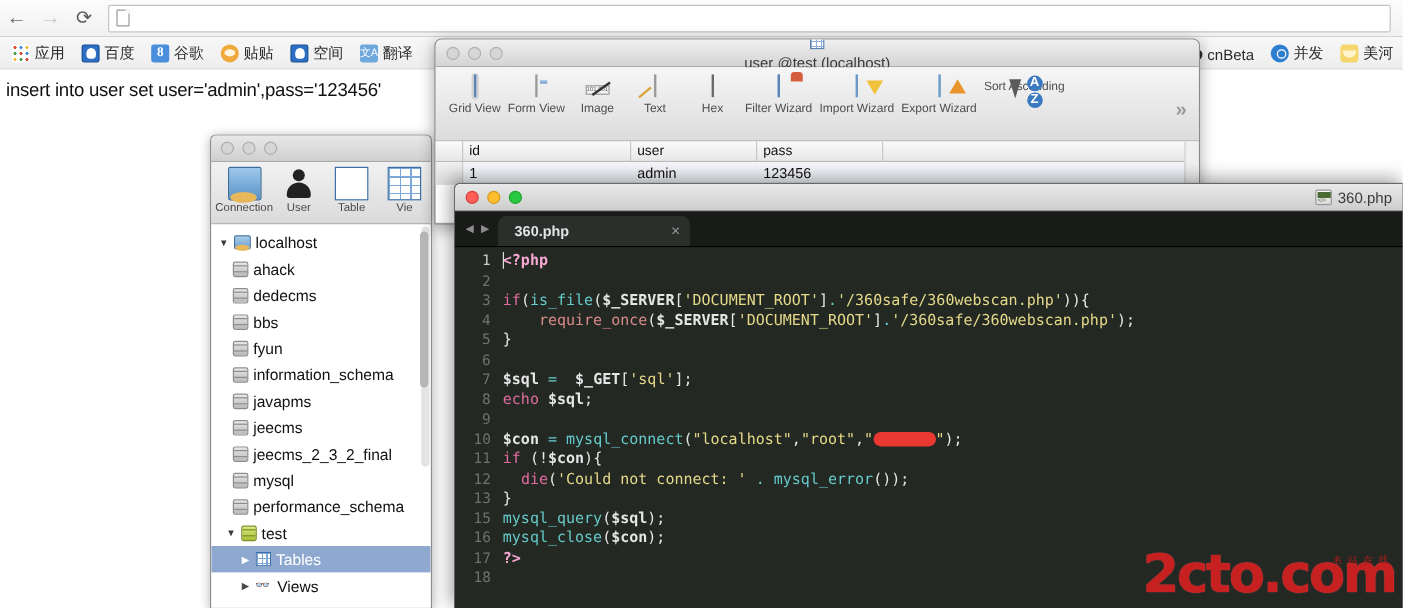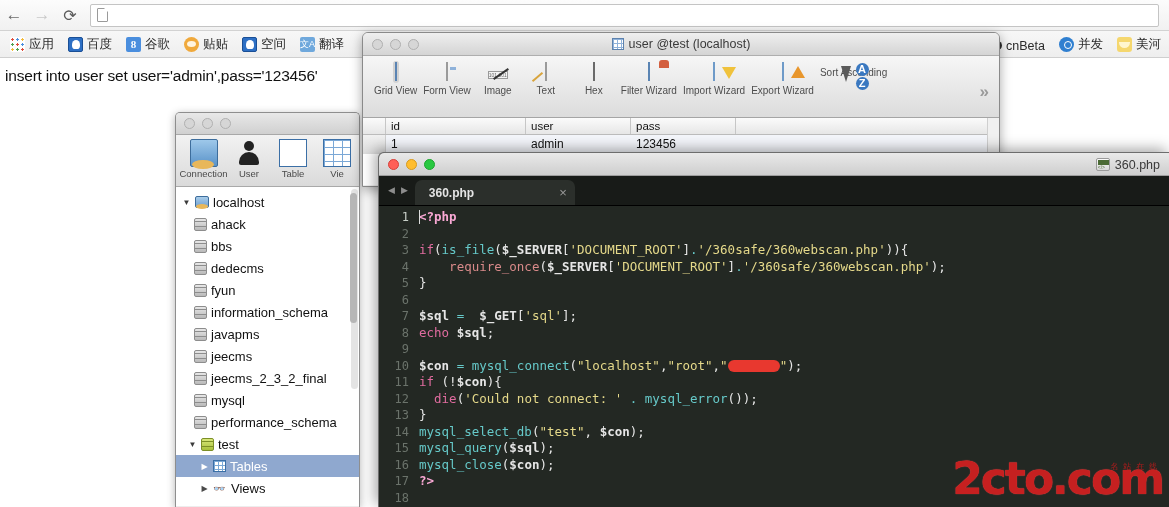--- a/index.html
+++ b/index.html
@@ -176,21 +176,21 @@
     overflow:hidden;
   }
   .tw-titlebar {
     height:23px; background: linear-gradient(#efefef,#d4d4d4);
     border-bottom:1px solid #aeaeae;
     display:flex; align-items:center; padding-left:9px; gap:7px;
     position:relative;
   }
   .tw-title {
     position:absolute; left:0; right:0; text-align:center;
-    font-size:12.5px; color:#3a3a3a; display:flex; align-items:center; justify-content:center; gap:5px;
+    font-size:12.5px; color:#3a3a3a; display:flex; align-items:center; justify-content:center; gap:5px;flex-direction:column;
   }
   .tw-title-icon {
     width:12px;height:12px;background:#fff;border:1px solid #5d82ae;
     background-image: repeating-linear-gradient(#8fb2da 0 1px, transparent 1px 4px), repeating-linear-gradient(90deg,#8fb2da 0 1px, transparent 1px 4px);
   }
   .tw-toolbar {
     height:62px; background: linear-gradient(#f6f6f6,#dcdcdc);
     border-bottom:1px solid #a5a5a5;
     display:flex; align-items:flex-start; padding:5px 0 0 8px; position:relative;
   }
@@ -405,25 +405,25 @@
         <span class="tri open">▼</span>
         <span class="conn-icon"></span>
         <span>localhost</span>
       </div>
       <div class="tree-row indent1">
         <span class="db-icon"></span>
         <span>ahack</span>
       </div>
       <div class="tree-row indent1">
         <span class="db-icon"></span>
+        <span>dedecms</span>
+      </div>
+      <div class="tree-row indent1">
+        <span class="db-icon"></span>
         <span>bbs</span>
-      </div>
-      <div class="tree-row indent1">
-        <span class="db-icon"></span>
-        <span>dedecms</span>
       </div>
       <div class="tree-row indent1">
         <span class="db-icon"></span>
         <span>fyun</span>
       </div>
       <div class="tree-row indent1">
         <span class="db-icon"></span>
         <span>information_schema</span>
       </div>
       <div class="tree-row indent1">
@@ -608,24 +608,20 @@
       </div>
       <div class="code-line">
         <span class="ln">12</span>
         <span class="code">  <span class="k-kw">die</span>(<span class="k-str">'Could not connect: '</span> <span class="k-op">.</span> <span class="k-fn">mysql_error</span>());</span>
       </div>
       <div class="code-line">
         <span class="ln">13</span>
         <span class="code">}</span>
       </div>
       <div class="code-line">
-        <span class="ln">14</span>
-        <span class="code"><span class="k-fn">mysql_select_db</span>(<span class="k-str">"test"</span>, <span class="k-var">$con</span>);</span>
-      </div>
-      <div class="code-line">
         <span class="ln">15</span>
         <span class="code"><span class="k-fn">mysql_query</span>(<span class="k-var">$sql</span>);</span>
       </div>
       <div class="code-line">
         <span class="ln">16</span>
         <span class="code"><span class="k-fn">mysql_close</span>(<span class="k-var">$con</span>);</span>
       </div>
       <div class="code-line">
         <span class="ln">17</span>
         <span class="code"><span class="k-tag">?&gt;</span></span>

